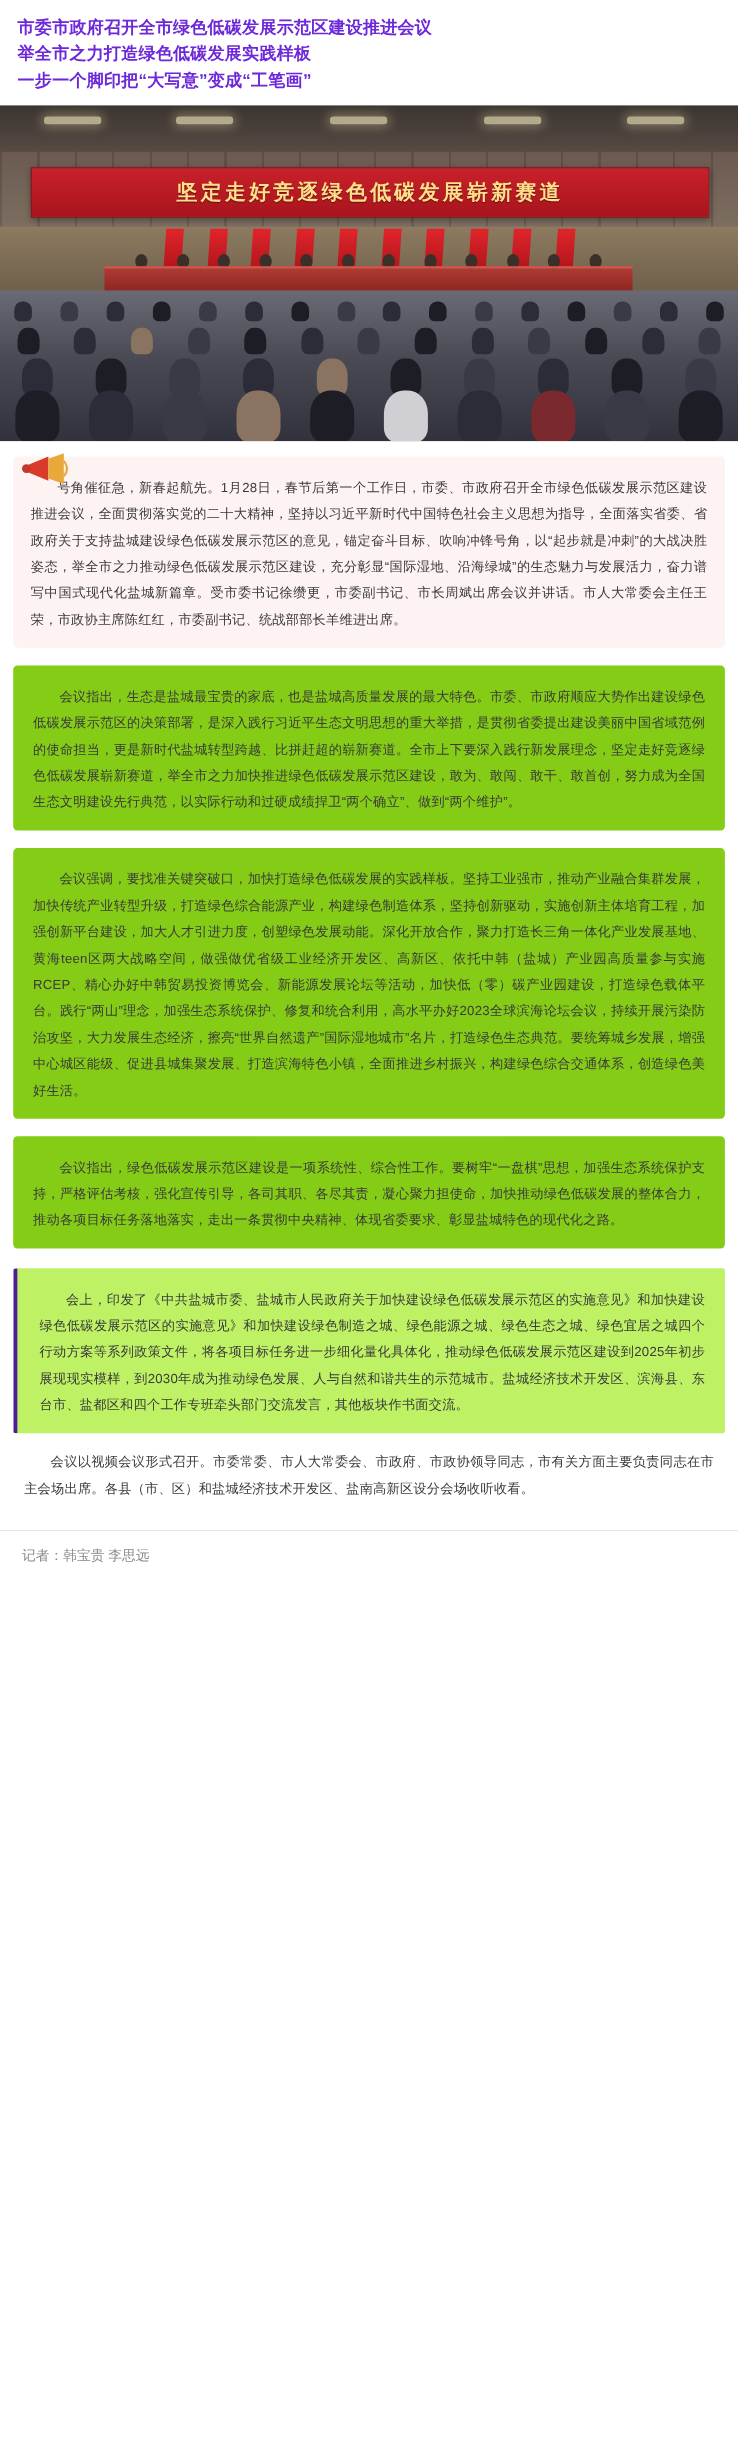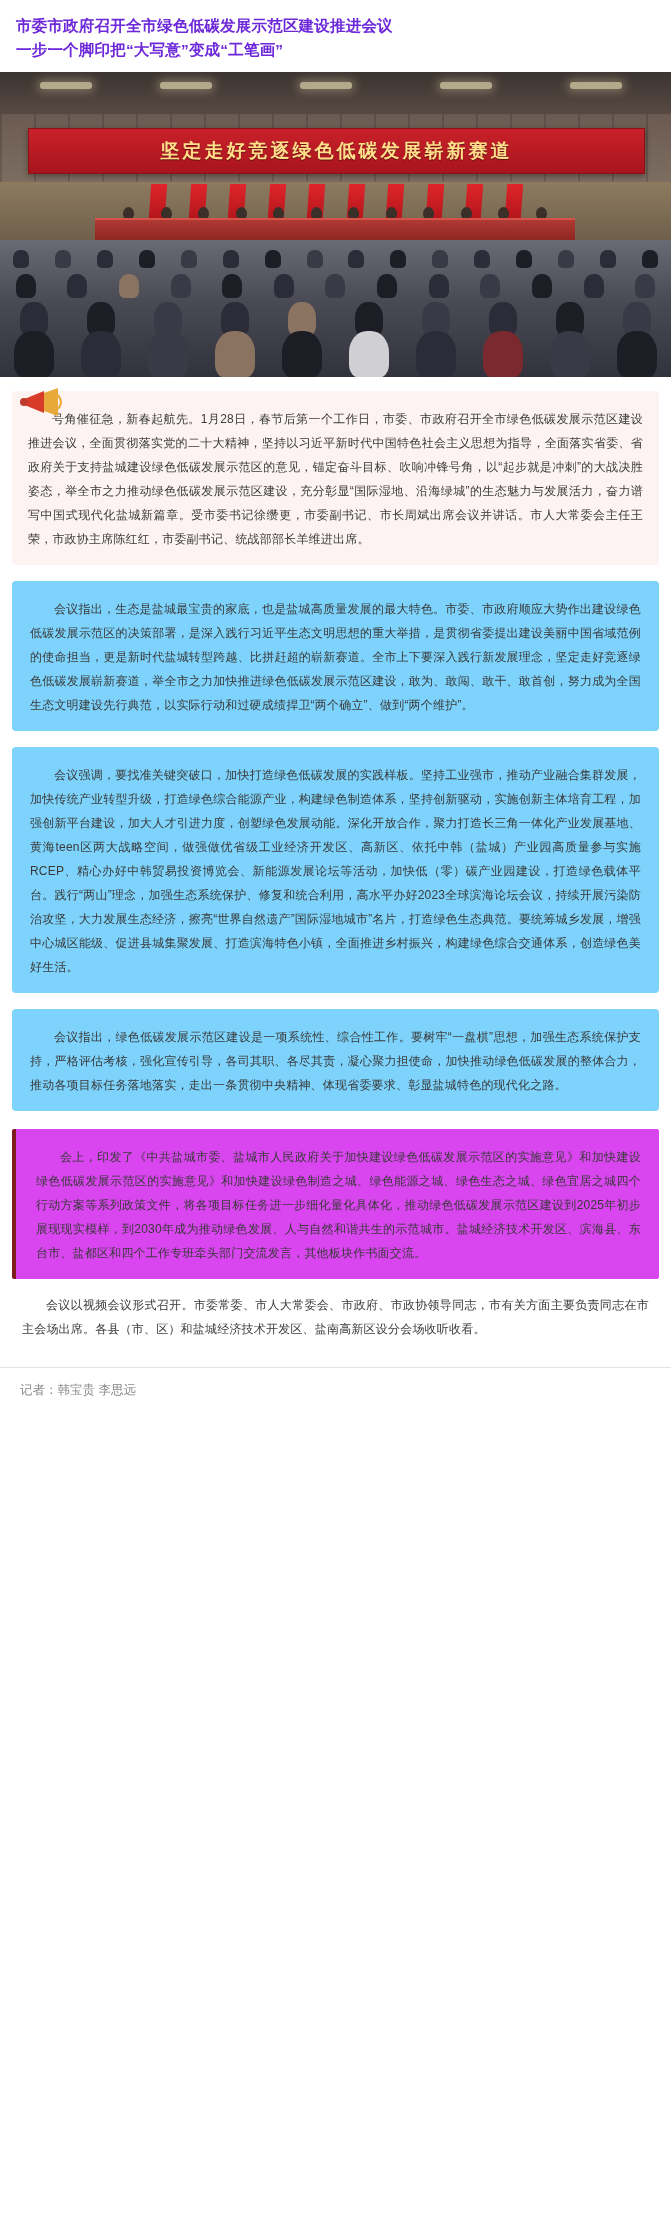--- a/index.html
+++ b/index.html
@@ -142,30 +142,30 @@
     font-size: 12px;
     line-height: 2.0;
     color: #3a3a3a;
     text-align: justify;
     text-indent: 2em;
     letter-spacing: 0.2px;
   }
   .card {
     margin: 16px 12px 0 12px;
     padding: 16px 18px 14px 18px;
-    background: #7dd3fc;
+    background: #84cc16;
     border-radius: 4px;
   }
   .card .para { color: #3a3a3a; }
 
   .card-left-rule {
     margin: 18px 12px 0 12px;
     padding: 16px 18px 14px 20px;
-    background: #d946ef;
-    border-left: 4px solid #7f1d1d;
+    background: #bef264;
+    border-left: 4px solid #4c1d95;
     border-radius: 2px;
   }
 
   .plain-para {
     margin: 14px 22px 0 22px;
   }
 
   
   .footer {
     margin: 26px 0 0 0;
@@ -178,20 +178,21 @@
     line-height: 1.95;
   }
 </style>
 </head>
 <body>
 
 <div class="page">
 
   <div class="title-block">
     <div class="title-line">市委市政府召开全市绿色低碳发展示范区建设推进会议</div>
+    <div class="title-line">举全市之力打造绿色低碳发展实践样板</div>
     <div class="title-line">一步一个脚印把“大写意”变成“工笔画”</div>
   </div>
 
   <div class="hero">
     <div class="hall-wall"></div>
     <div class="wall-panels"></div>
     <div class="ceiling">
       <div class="ceil-light" style="left:40px;"></div>
       <div class="ceil-light" style="left:160px;"></div>
       <div class="ceil-light" style="left:300px;"></div>

